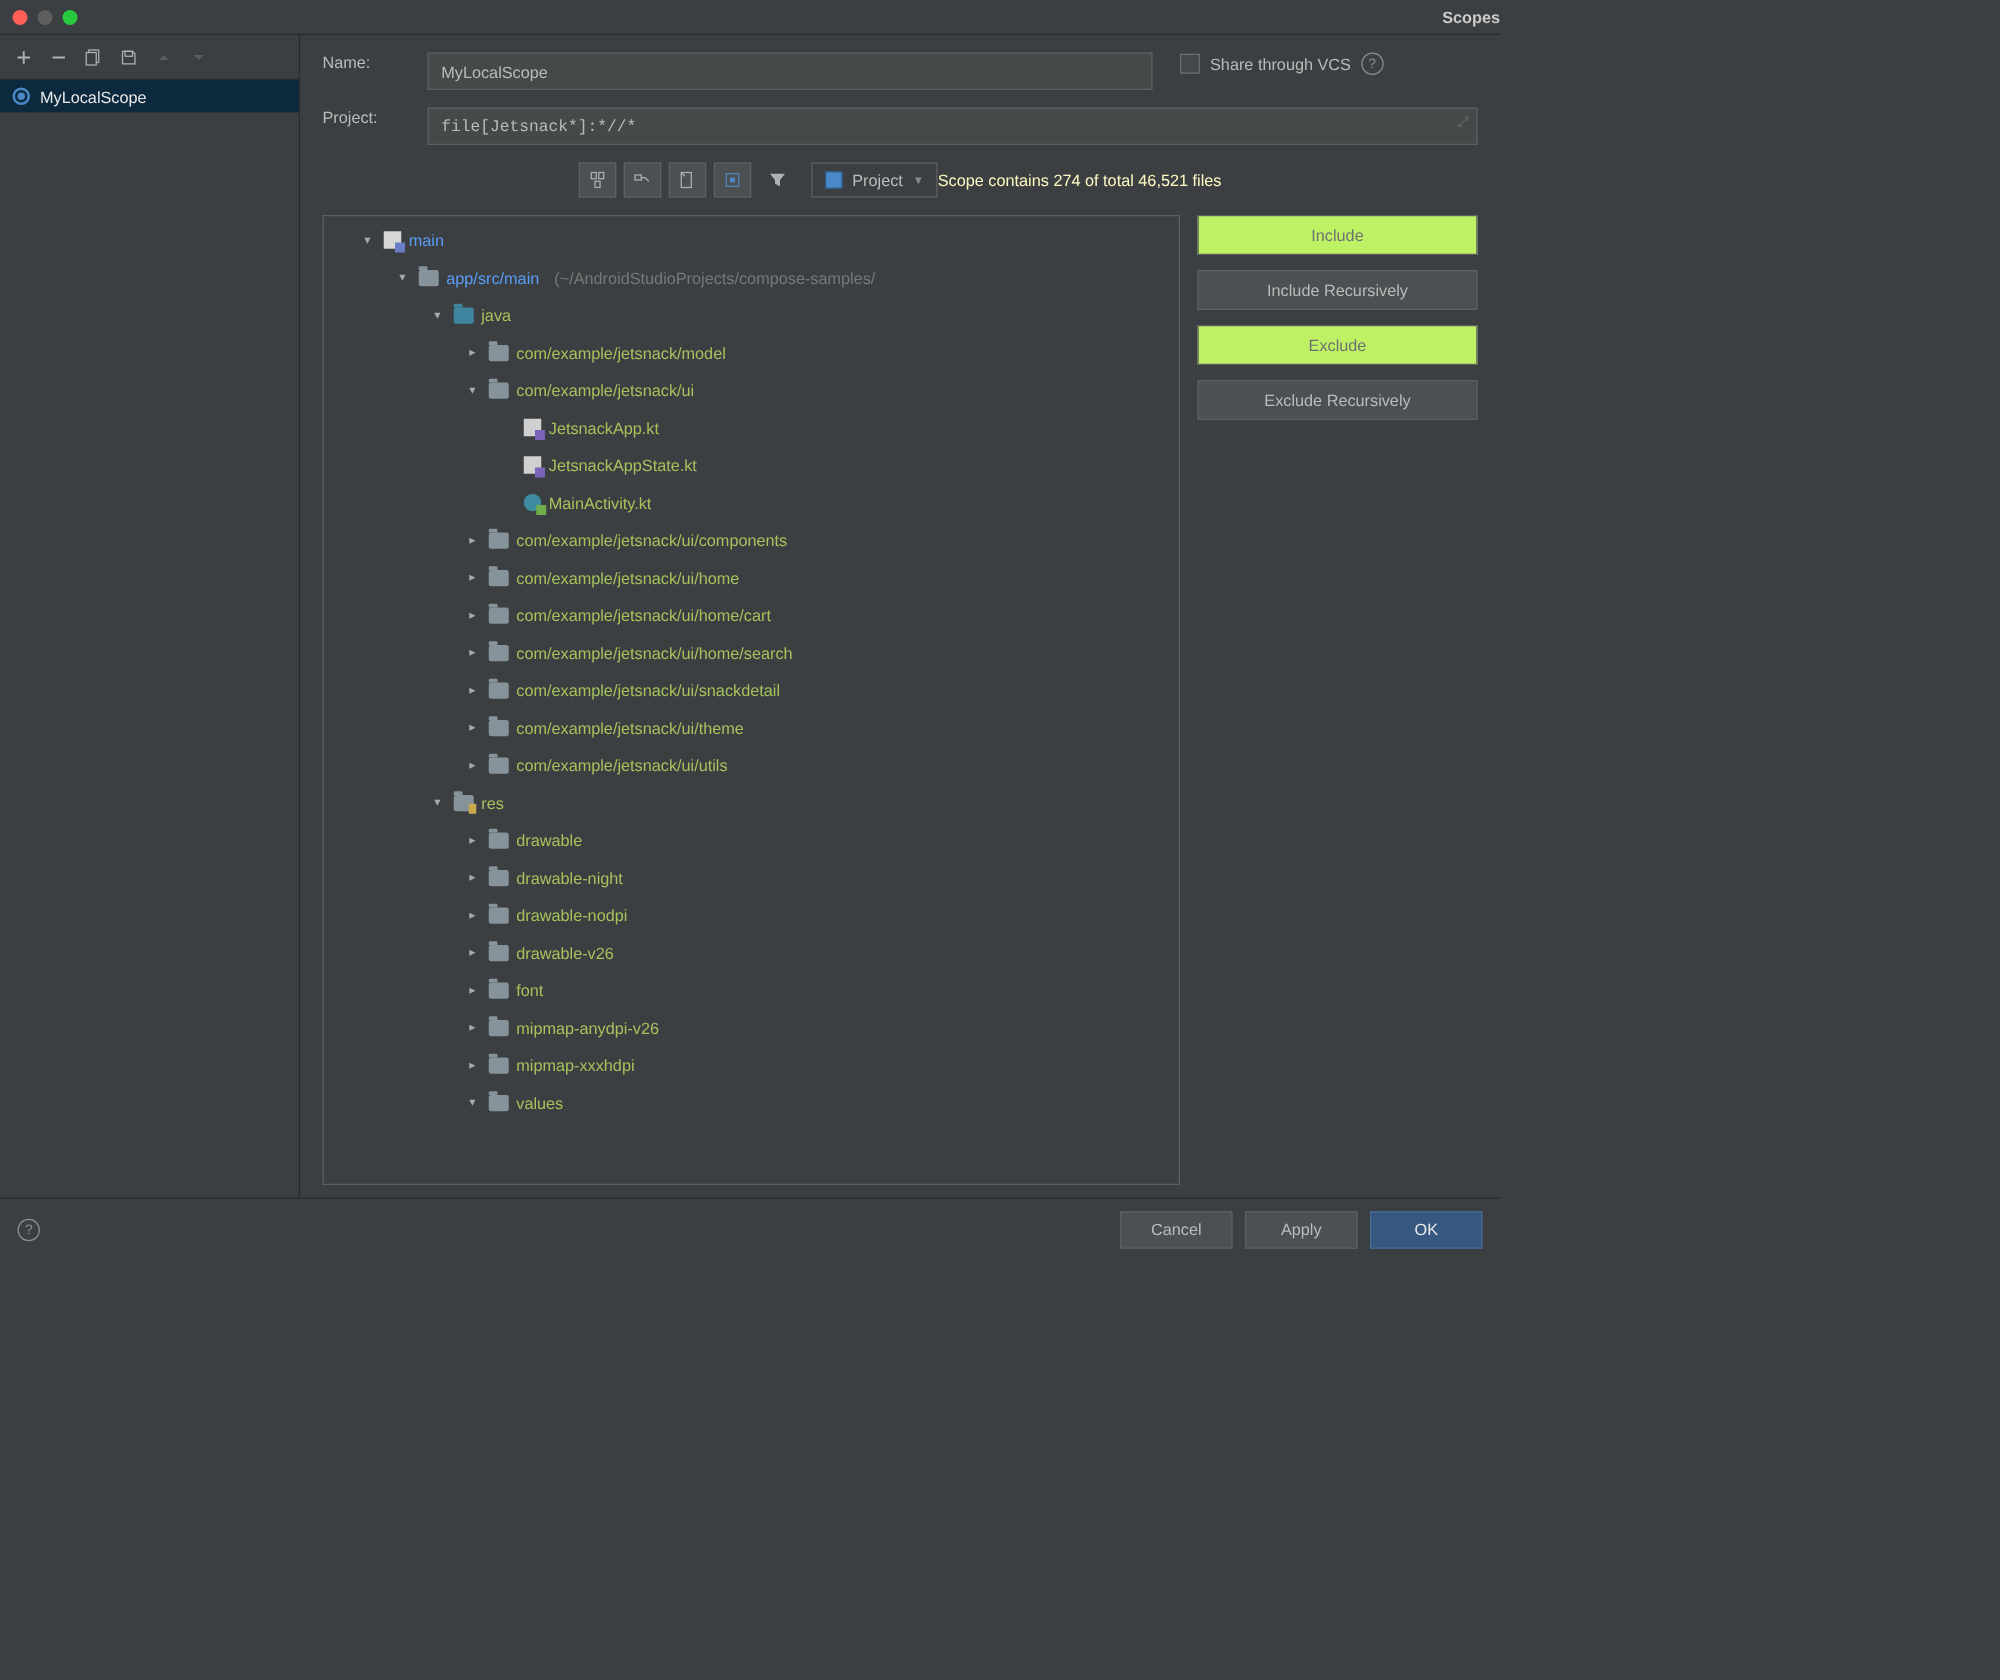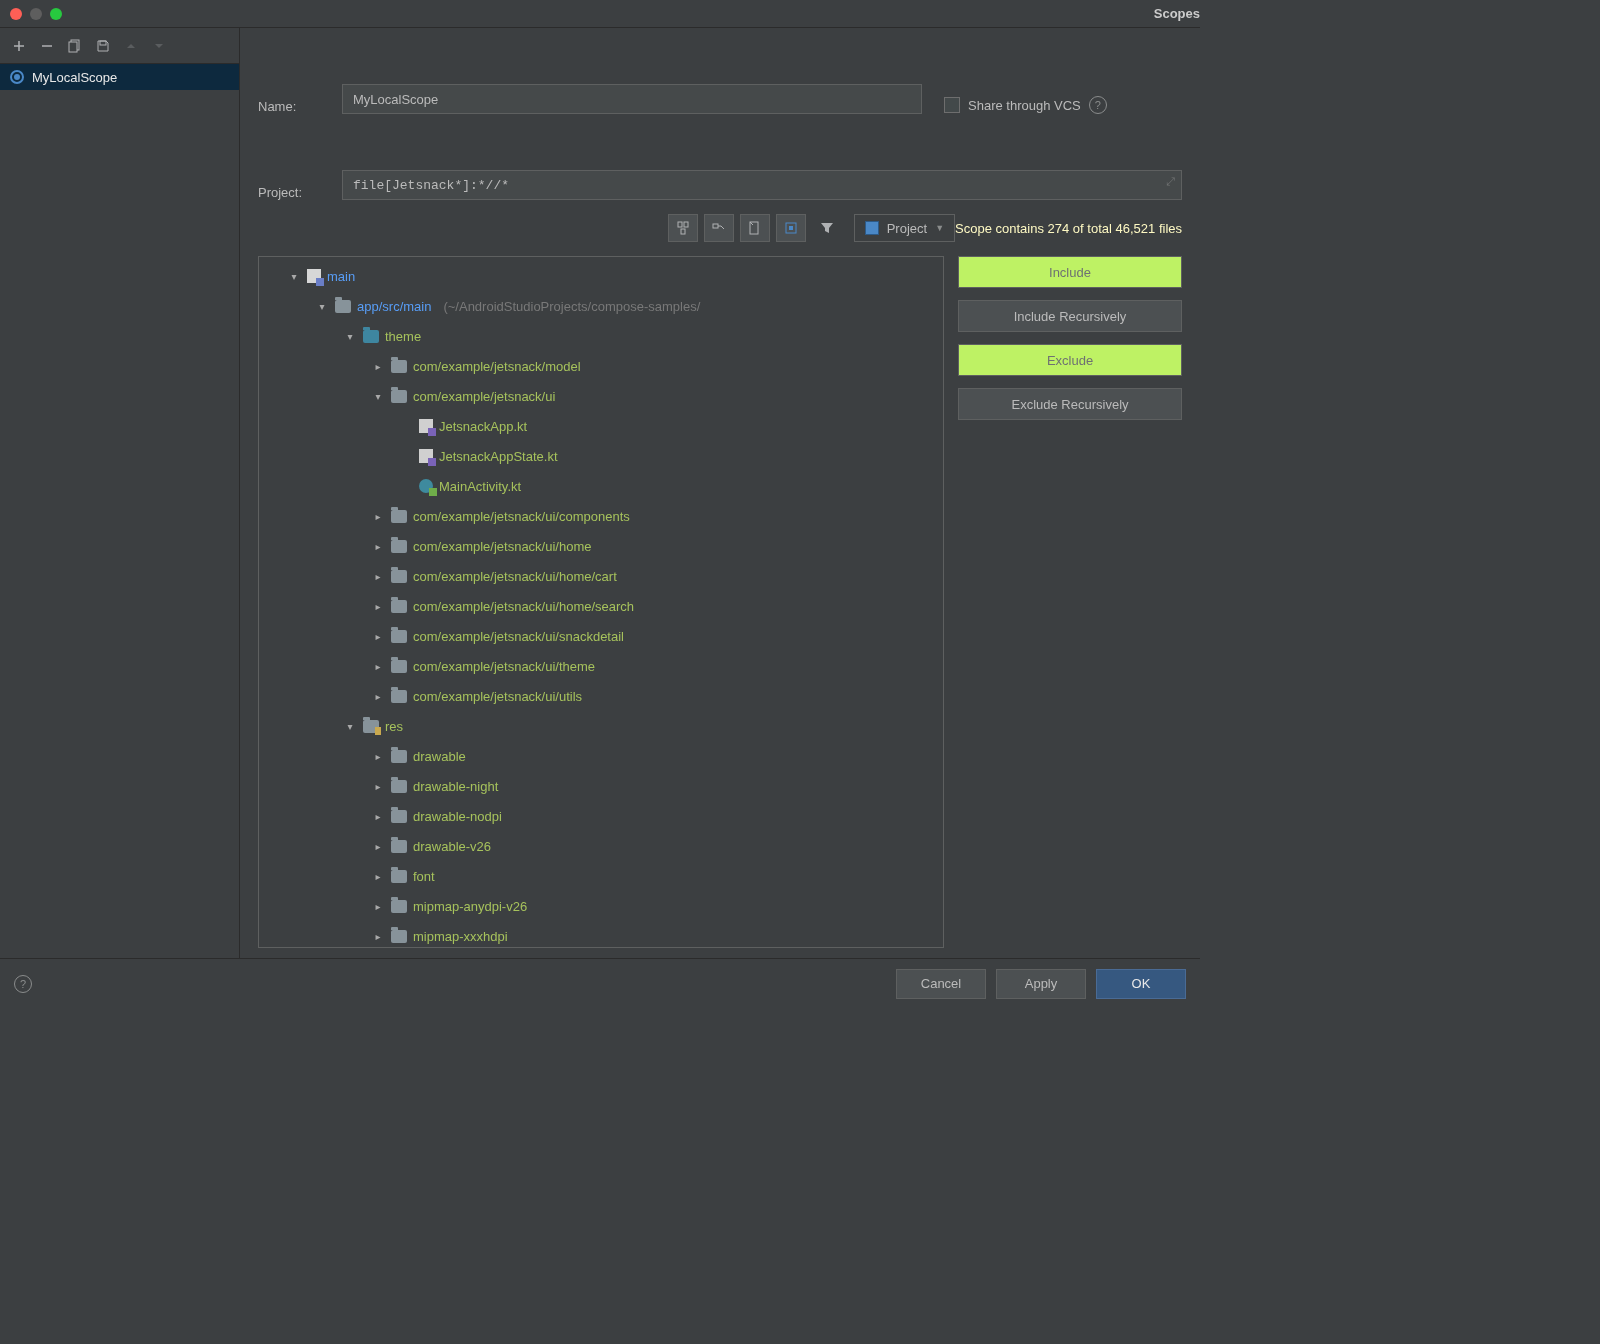--- a/index.html
+++ b/index.html
@@ -81,21 +81,21 @@
 .scope-radio::after {
   content: ''; width: 6px; height: 6px; background: #4a88c7; border-radius: 50%;
 }
 .content {
   flex: 1;
   padding: 14px 18px 10px;
   display: flex;
   flex-direction: column;
   gap: 14px;
 }
-.row { display: flex; align-items: flex-end; gap: 12px; margin-top: 42px; }
+.row { display: flex; align-items: flex-start; gap: 12px; }
 .label { width: 72px; color: #bbbbbb; }
 .input-text {
   flex: none;
   width: 580px;
   height: 30px;
   background: #45494a;
   border: 1px solid #5e6060;
   color: #bbbbbb;
   padding: 0 10px;
   font-size: 13px;
@@ -129,21 +129,21 @@
   border: 1px solid #6e6e6e;
   background: #43494a;
 }
 .help-circle {
   width: 18px; height: 18px; border-radius: 50%;
   border: 1.5px solid #8a8c8c;
   display: flex; align-items: center; justify-content: center;
   font-size: 11px; color: #8a8c8c;
 }
 .toolbar-row {
-  display: flex; align-items: center; justify-content: flex-end;
+  display: flex; align-items: center; justify-content: center;
 }
 .toolbar-left { display: flex; align-items: center; gap: 6px; }
 .icon-btn {
   width: 30px; height: 28px;
   background: #4c5052;
   border: 1px solid #5e6060;
   display: flex; align-items: center; justify-content: center;
   color: #afb1b3;
 }
 .scope-dropdown {
@@ -409,21 +409,21 @@
           </div>
           <div class="tree-node" style="padding-left: 56px;">
             <span class="chevron">▾</span>
             <span class="folder-icon"></span>
             <span class="node-label blue">app/src/main</span>
             <span class="node-hint">(~/AndroidStudioProjects/compose-samples/</span>
           </div>
           <div class="tree-node" style="padding-left: 84px;">
             <span class="chevron">▾</span>
             <span class="folder-icon src"></span>
-            <span class="node-label">theme</span>
+            <span class="node-label">java</span>
           </div>
           <div class="tree-node" style="padding-left: 112px;">
             <span class="chevron">▸</span>
             <span class="folder-icon"></span>
             <span class="node-label">com/example/jetsnack/model</span>
           </div>
           <div class="tree-node" style="padding-left: 112px;">
             <span class="chevron">▾</span>
             <span class="folder-icon"></span>
             <span class="node-label">com/example/jetsnack/ui</span>

